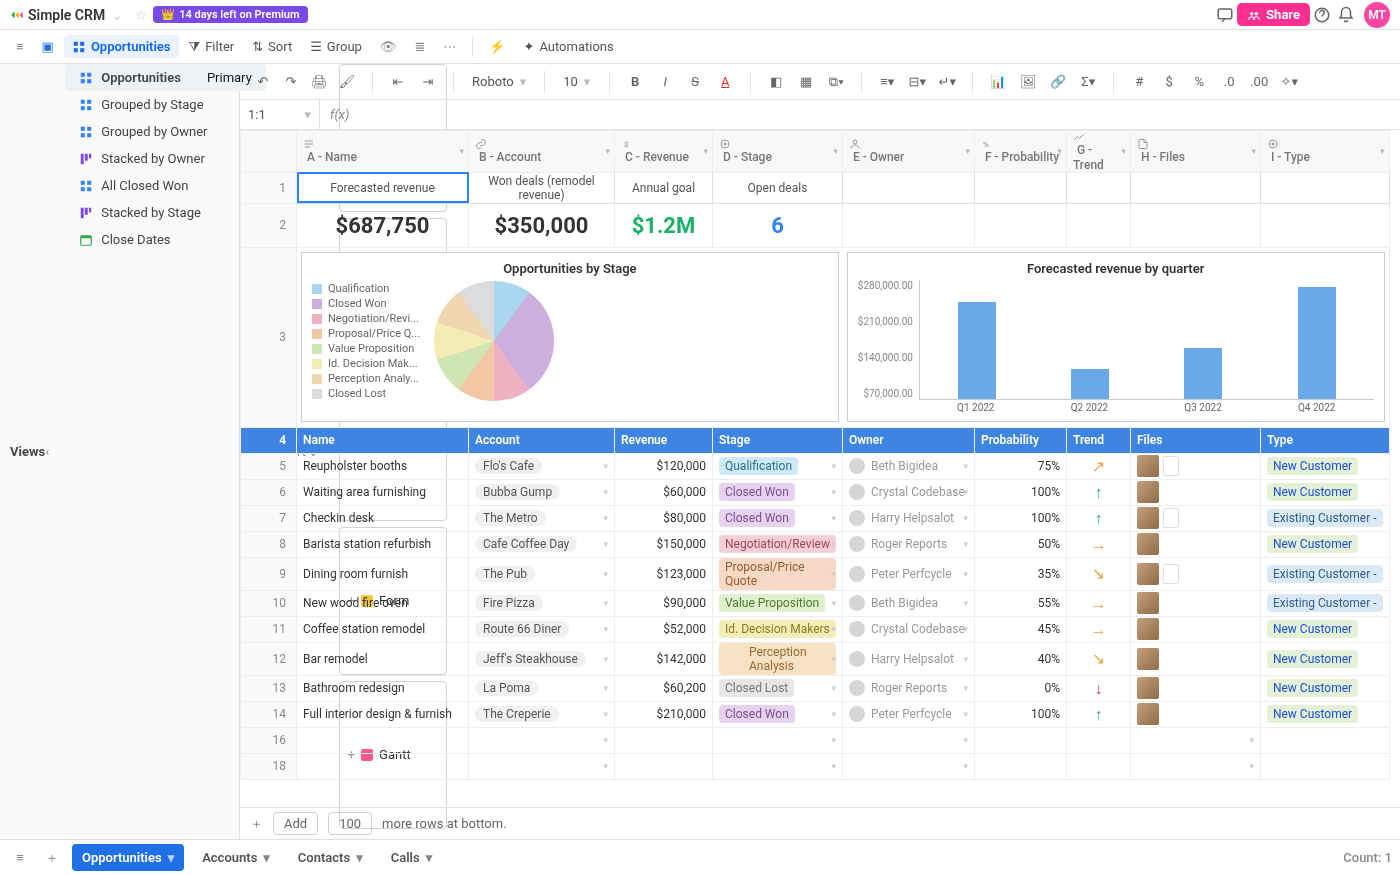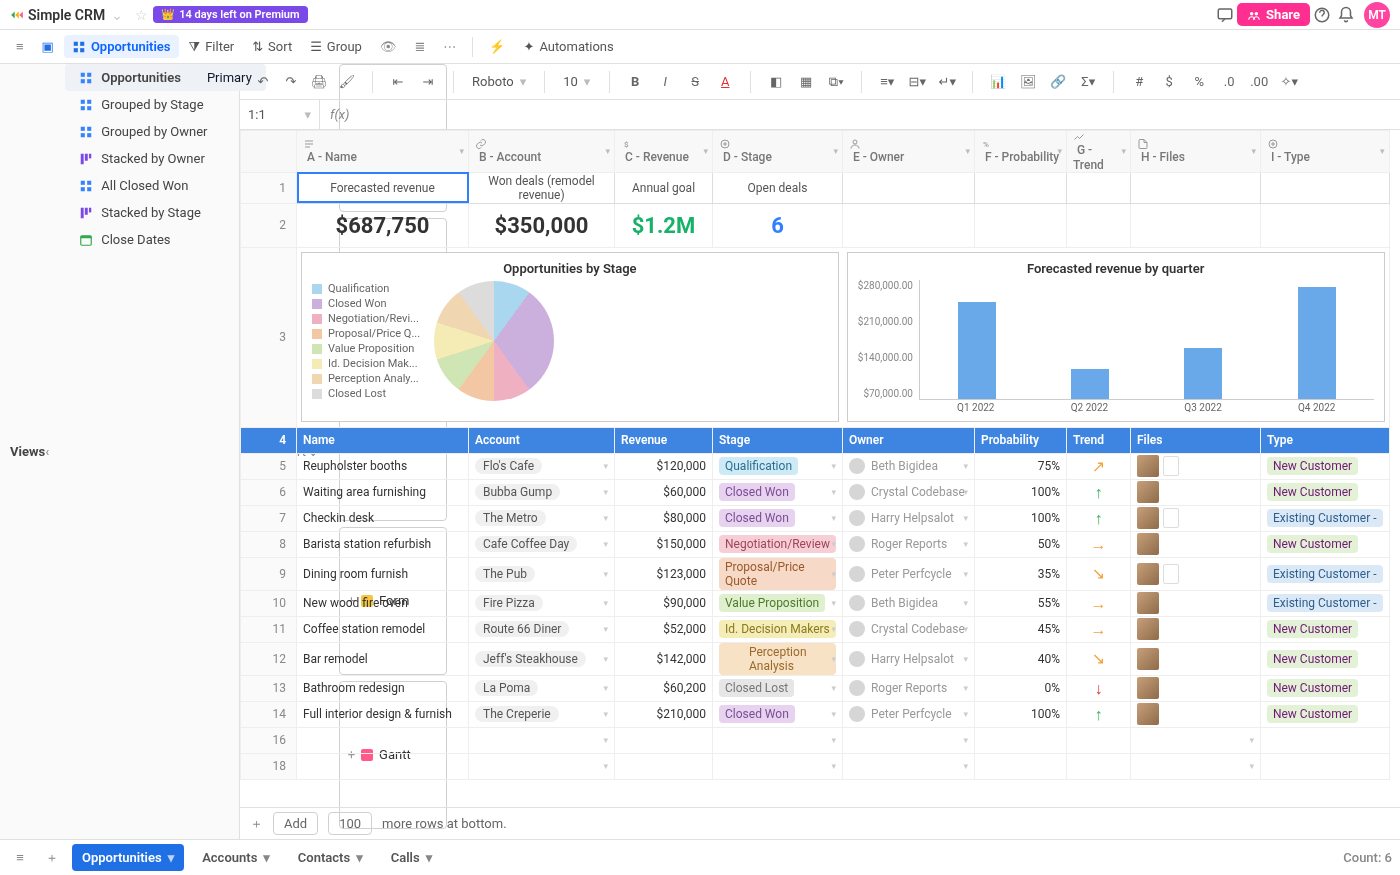--- a/index.html
+++ b/index.html
@@ -98,21 +98,21 @@
   .type-pill{display:inline-block;border-radius:4px;padding:2px 6px;font-size:12px; white-space:nowrap;}
   
   .st-Qualification{background:#cfeaf7;color:#2a6f8f;}
   .st-ClosedWon{background:#e7d2ef;color:#7a4e94;}
   .st-Negotiation{background:#f6cfd6;color:#a34459;}
   .st-Proposal{background:#f6d9c6;color:#9a5a2c;}
   .st-Value{background:#dff0cf;color:#4f7a2c;}
   .st-Decision{background:#f5edb8;color:#8a7a1f;}
   .st-Perception{background:#f7e2c6;color:#9a6a2c;padding-left:30px;}
   .st-ClosedLost{background:#e6e6e6;color:#777;}
-  .ty-New{background:#e3f1d6;color:#701a75;}
+  .ty-New{background:#e3f1d6;color:#1d4ed8;}
   .ty-Exist{background:#dbe9f7;color:#2f5f8f;}
   .add-rows{height:32px; border-top:1px solid var(--border); display:flex; align-items:center; gap:10px; padding:0 10px; color:#666;}
   .add-rows .box{border:1px solid var(--border2); border-radius:4px; padding:3px 10px;}
   .bottom-bar{position:absolute; left:0; right:0; bottom:0; height:36px; border-top:1px solid var(--border); display:flex; align-items:center; padding:0 8px; gap:8px; background:#fff;}
   .tab{padding:6px 10px; border-radius:4px; display:flex; align-items:center; gap:6px; font-weight:600; color:#555;}
   .tab.active{background:#1f6fe5; color:#fff;}
   .muted{color:#888; font-weight:500;}
   .bb-icon{color:#888; width:24px; text-align:center;}
   svg{display:block;}
   .col-icon{vertical-align:middle; margin-right:4px;}
@@ -721,14 +721,14 @@
 <div class="bottom-bar">
   <span class="bb-icon">≡</span>
   <span class="bb-icon">＋</span>
   <div id="bottom-tabs" style="display:flex;gap:8px">
       <div class="tab active">Opportunities <span style="opacity:.7">▾</span></div>
       <div class="tab">Accounts <span style="opacity:.7">▾</span></div>
       <div class="tab">Contacts <span style="opacity:.7">▾</span></div>
       <div class="tab">Calls <span style="opacity:.7">▾</span></div>
     </div>
   <div class="spacer"></div>
-  <span class="muted">Count: 6</span>
+  <span class="muted">Count: 1</span>
 </div>
 
 </body></html>

